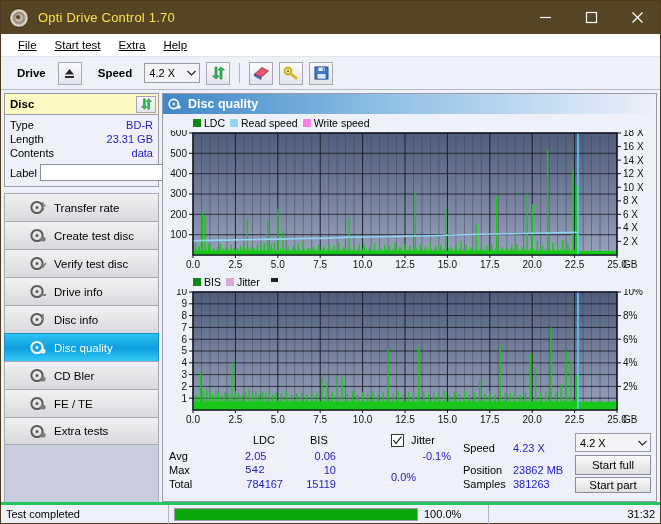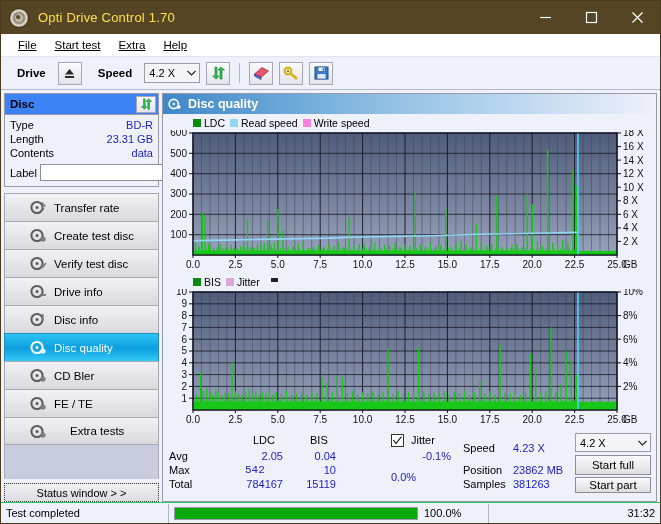--- a/index.html
+++ b/index.html
@@ -79,21 +79,21 @@
   .sep{width:1px;height:20px;background:#b5b5c4;margin:0 3px;}
   
   .body{flex:1;display:flex;min-height:0;padding:3px 3px 0 3px;box-sizing:border-box;gap:3px;}
   
   .sidebar{width:155px;flex:0 0 155px;display:flex;flex-direction:column;}
   .disc-panel{
     border:1px solid #9a9aab;background:#eef0fa;box-sizing:border-box;
   }
   .disc-head{
     display:flex;align-items:center;height:20px;border-bottom:1px solid #9a9aab;
-    background:#3b82f6;padding:0 2px 0 5px;
+    background:#fef9c3;padding:0 2px 0 5px;
   }
   .disc-head b{font-size:11.5px;}
   .disc-head .icon-btn{margin-left:auto;width:20px;height:17px;}
   .disc-rows{padding:3px 5px 4px 5px;}
   .drow{display:flex;align-items:center;height:14px;font-size:11px;}
   .drow .k{flex:0 0 auto;}
   .drow .v{margin-left:auto;color:#2222cc;}
   .label-row{display:flex;align-items:center;margin-top:3px;gap:3px;}
   .label-input{
     flex:1;height:17px;background:#fff;border:1px solid #8d8d9e;box-sizing:border-box;
@@ -101,21 +101,21 @@
   .cd-btn{
     width:20px;height:19px;border:1px solid #a6a6b4;background:linear-gradient(#fbfbfd,#e3e3ea);
     display:flex;align-items:center;justify-content:center;box-sizing:border-box;flex:0 0 20px;
   }
   .navlist{margin-top:6px;display:flex;flex-direction:column;}
   .navitem{
     height:28px;display:flex;align-items:center;padding-left:25px;box-sizing:border-box;
     background:linear-gradient(#f2f2f4,#d9d9dd);
     border:1px solid #a9a9b6;border-bottom:none;font-size:11.5px;
   }
-  .navitem:last-child{border-bottom:1px solid #a9a9b6;gap:16px;}
+  .navitem:last-child{border-bottom:1px solid #a9a9b6;}
   .navitem.sel{
     background:linear-gradient(#2fc4f5,#0c9ede 52%,#35c9f7);
     color:#fff;border-color:#1c8fc4;
   }
   .nav-ico{width:17px;height:15px;margin-right:7px;flex:0 0 17px;}
   .spacer{flex:1;min-height:4px;background:#c9ccdd;border-left:1px solid #a9a9b6;border-right:1px solid #a9a9b6;}
   .statusbtn{
     height:19px;border:1px dotted #333;background:linear-gradient(#f1f1f3,#dcdce1);
     display:flex;align-items:center;justify-content:center;font-size:11px;
     margin-top:4px;box-sizing:border-box;
@@ -152,21 +152,21 @@
     display:flex;align-items:center;justify-content:center;font-size:11.5px;
     box-sizing:border-box;
   }
   .checkbox{
     width:13px;height:13px;border:1px solid #333;background:#fff;
     display:inline-flex;align-items:center;justify-content:center;box-sizing:border-box;
   }
   
   .statusbar{
     height:21px;flex:0 0 21px;display:flex;align-items:center;
-    border-top:1px solid #22c55e;background:#eef0fa;box-sizing:border-box;
+    border-top:3px solid #22c55e;background:#eef0fa;box-sizing:border-box;
   }
   .sb-cell{
     height:19px;display:flex;align-items:center;padding:0 5px;box-sizing:border-box;
     border-right:1px solid #b4b4c4;
   }
   .progress-outer{
     width:244px;height:13px;background:#fff;border:1px solid #9a9aab;box-sizing:border-box;
     position:relative;
   }
   .progress-fill{position:absolute;left:0;top:0;bottom:0;background:#0aa80a;}
@@ -392,21 +392,20 @@
                 <circle cx="7" cy="7.5" r="1.5" fill="#5a5a5a"></circle>
                 <circle cx="13" cy="11" r="2.6" fill="#7c7c7c"></circle>
               </svg>
           </span>
           <span>Extra tests</span>
         </div>
       </div>
 
       <div class="spacer"></div>
 
-      <div class="statusbtn">Status window &gt; &gt;</div>
     </div>
 
     <div class="main">
       <div class="main-head">
         <span class="mh-ico">
           <svg width="14" height="14" viewBox="0 0 17 15">
               <circle cx="7" cy="7.5" r="5.6" fill="none" stroke="#ffffff" stroke-width="2"></circle>
               <circle cx="7" cy="7.5" r="1.5" fill="#ffffff"></circle>
               <circle cx="13" cy="11" r="2.4" fill="#ffffff"></circle>
             </svg>
@@ -1329,25 +1328,25 @@
       </div>
 
       <div class="stats">
         <div class="stat-col" style="left:90px;top:3px;">LDC</div>
         <div class="stat-col" style="left:147px;top:3px;">BIS</div>
 
         <div class="stat-col" style="left:6px;top:19px;">Avg</div>
         <div class="stat-col" style="left:6px;top:33px;">Max</div>
         <div class="stat-col" style="left:6px;top:47px;">Total</div>
 
-        <div class="stat-col val" style="left:82px;top:19px;width:38px;text-align:right;">2.05</div>
+        <div class="stat-col val" style="left:82px;top:19px;width:38px;text-align:left;">2.05</div>
         <div class="stat-col val" style="left:82px;top:33px;width:38px;text-align:left;font-family:Liberation Mono, monospace;">542</div>
         <div class="stat-col val" style="left:62px;top:47px;width:58px;text-align:right;">784167</div>
 
-        <div class="stat-col val" style="left:135px;top:19px;width:38px;text-align:right;">0.04</div>
+        <div class="stat-col val" style="left:135px;top:19px;width:38px;text-align:right;">0.06</div>
         <div class="stat-col val" style="left:135px;top:33px;width:38px;text-align:right;">10</div>
         <div class="stat-col val" style="left:125px;top:47px;width:48px;text-align:right;">15119</div>
 
         <div class="checkbox" style="position:absolute;left:228px;top:3px;">
           <svg width="11" height="11" viewBox="0 0 11 11">
               <polyline points="1.5,5 4,8.5 9.5,1.5" fill="none" stroke="#111" stroke-width="1.2"></polyline>
             </svg>
         </div>
         <div class="stat-col" style="left:248px;top:3px;">Jitter</div>
         <div class="stat-col val" style="left:228px;top:19px;width:60px;text-align:right;">-0.1%</div>

